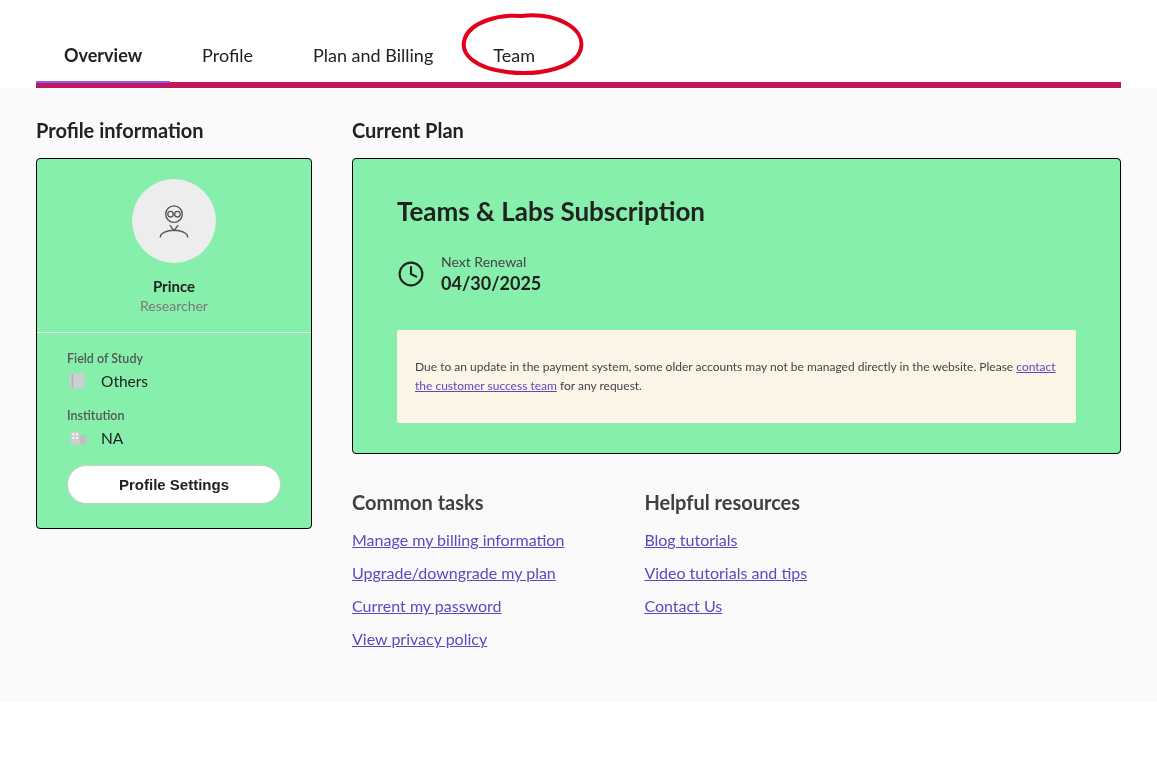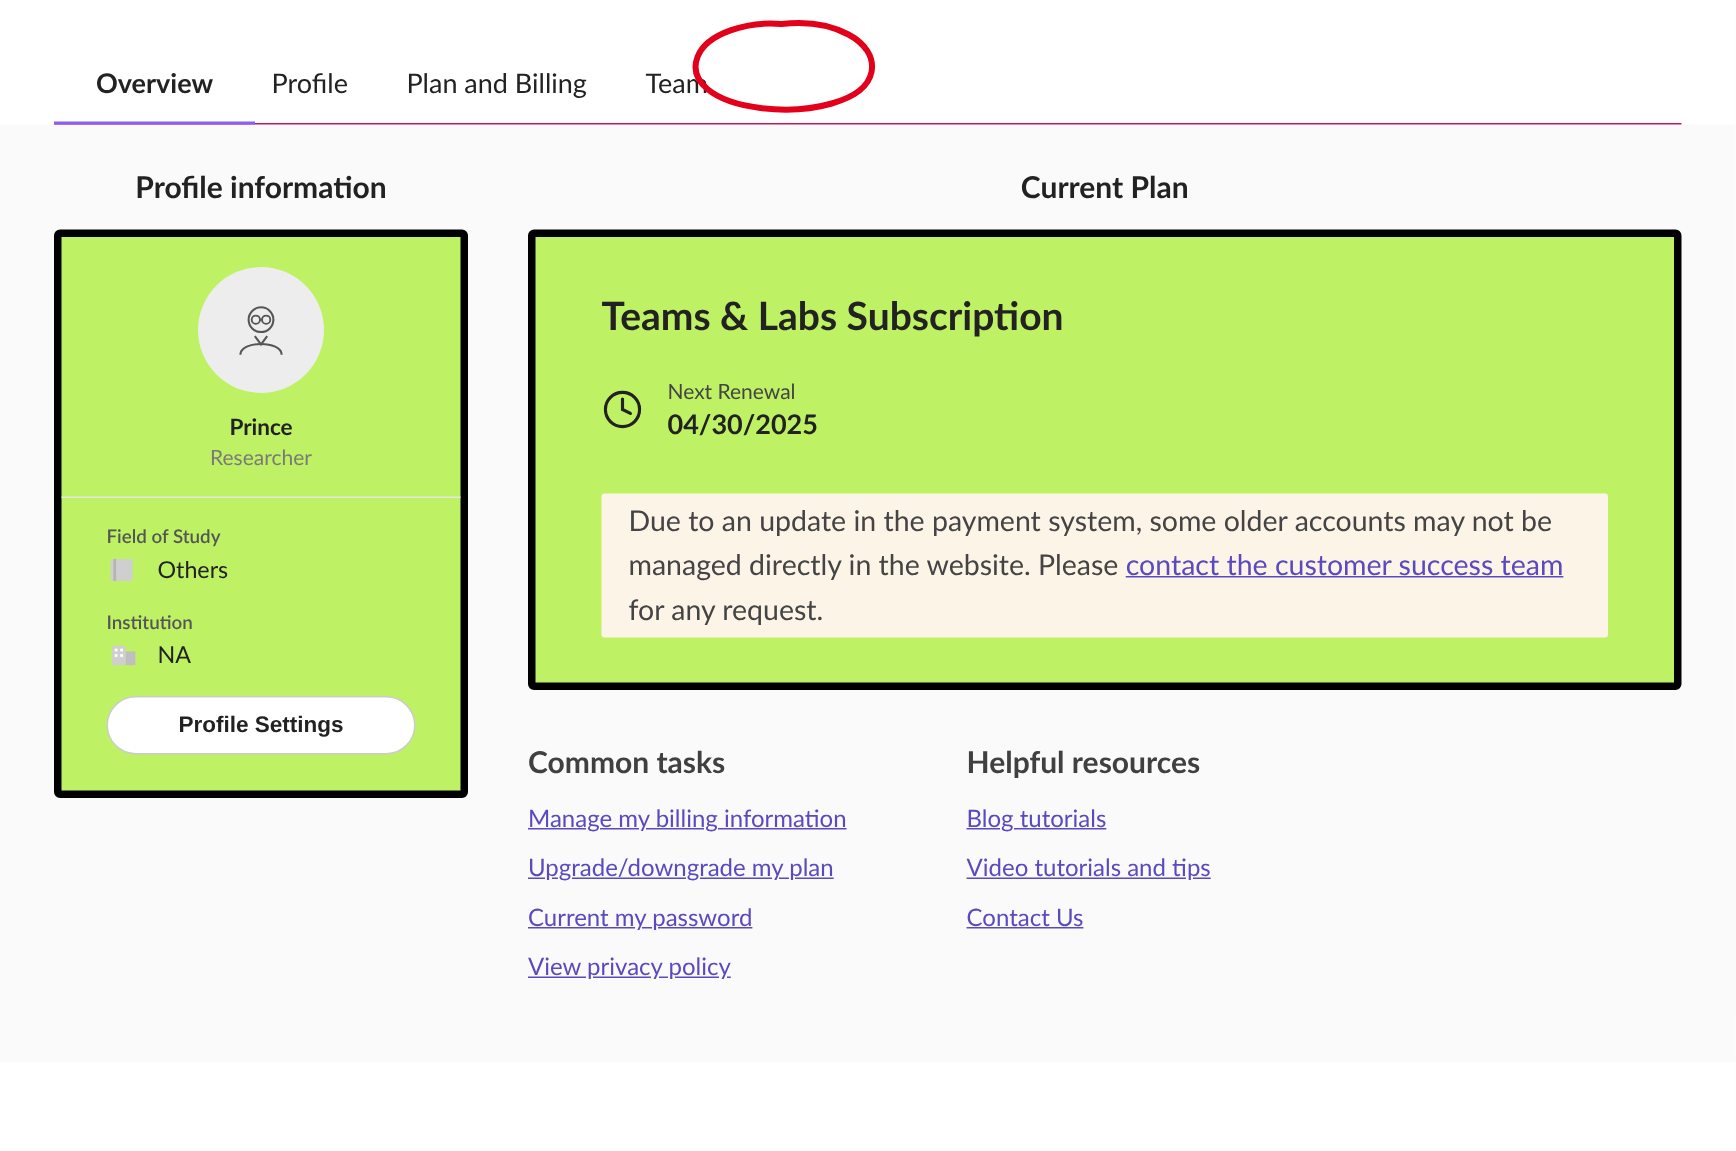--- a/index.html
+++ b/index.html
@@ -11,22 +11,22 @@
   }
   .page { padding: 30px 36px 40px 36px; }
   h1.page-title {
     font-size: 30px;
     font-weight: 700;
     margin-bottom: 28px;
     color: #222;
   }
   .tab-row {
     display: flex;
-    gap: 39px;
-    border-bottom: 1px solid #be185d;
+    gap: 60px;
+    border-bottom: 6px solid #be185d;
     margin-bottom: 0;
     position: relative;
     padding-left: 28px;
   }
   .tab {
     padding: 14px 0 16px 0;
     font-size: 18px;
     color: #222;
     cursor: pointer;
     position: relative;
@@ -53,26 +53,25 @@
     align-items: flex-start;
   }
   .left-col { width: 276px; flex: 0 0 276px; }
   .right-col { flex: 1; }
 
   h2.section-title {
     font-size: 20px;
     font-weight: 700;
     color: #222;
     margin-bottom: 16px;
-    text-align: center;
   }
 
   .card {
-    background: #bef264;
-    border: 5px solid #000000;
+    background: #86efac;
+    border: 1px solid #000000;
     border-radius: 4px;
   }
 
   
   .profile-head {
     text-align: center;
     padding: 20px 16px 18px 16px;
     border-bottom: 1px solid #e6e6e6;
   }
   .avatar {
@@ -111,22 +110,22 @@
   
   .plan-card { padding: 36px 44px 30px 44px; }
   .plan-title { font-size: 26px; font-weight: 700; color: #222; margin-bottom: 26px; }
   .renewal-row { display:flex; align-items:center; gap: 16px; margin-bottom: 36px; }
   .clock-icon { width: 28px; height: 28px; }
   .renewal-label { font-size: 14px; color: #444; }
   .renewal-date { font-size: 18px; font-weight: 700; color: #222; margin-top: 2px; }
   .notice {
     background: #fdf4e8;
     border-radius: 2px;
-    padding: 4px 18px;
-    font-size: 19px;
+    padding: 28px 18px;
+    font-size: 12px;
     color: #444;
     line-height: 1.55;
   }
   .notice a { color: #5b4abf; text-decoration: underline; }
 
   
   .links-row { display:flex; gap: 80px; margin-top: 36px; }
   .link-col h3 { font-size: 20px; font-weight: 700; margin-bottom: 16px; color:#404040; }
   .link-col a {
     display: block;

